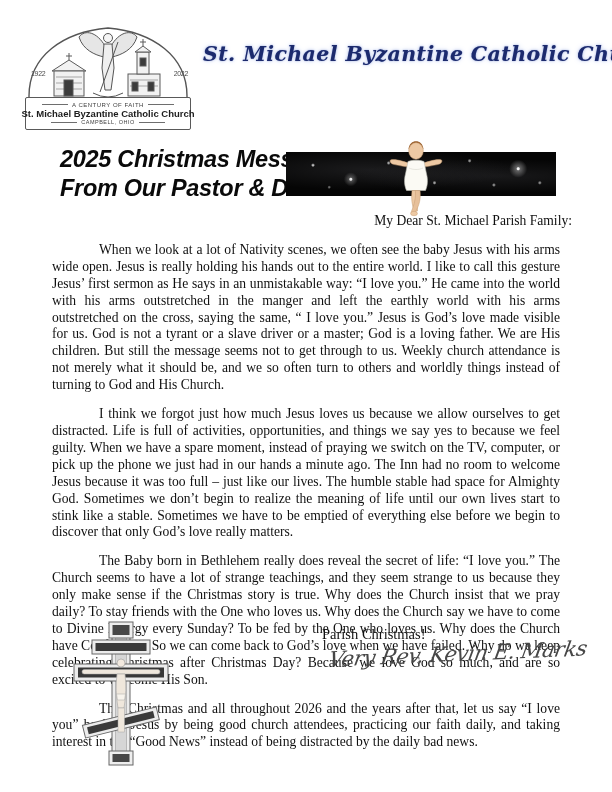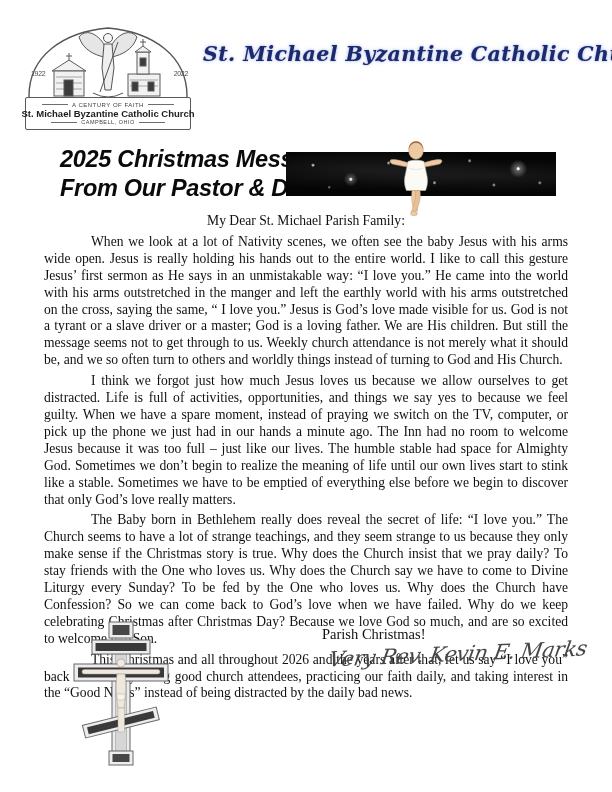--- a/index.html
+++ b/index.html
@@ -55,22 +55,22 @@
       radial-gradient(ellipse at 30% 40%, rgba(140,140,150,.16), rgba(0,0,0,0) 55%),
       radial-gradient(ellipse at 80% 55%, rgba(140,140,150,.14), rgba(0,0,0,0) 50%);
   }
   .baby{position:absolute;left:387px;top:140px;width:58px;height:78px;}
 
   
   .body-text{
     position:absolute;left:40px;top:213px;width:532px;
     font-size:13.6px;line-height:16.9px;text-align:justify;
   }
-  .salutation{margin:0 0 0 0;text-align:center;}
-  .para{margin:4px;text-indent:47px;}
+  .salutation{margin:0 0 0 0;text-align:right;}
+  .para{margin:12px;text-indent:47px;}
 
   
   .merry{position:absolute;left:322px;top:626px;font-size:14.5px;}
   .signature{
     position:absolute;left:330px;top:642px;white-space:nowrap;
     font-family:"DejaVu Serif",serif;font-style:italic;font-size:21px;color:#474747;
     transform:skewX(-12deg) rotate(-2.5deg);letter-spacing:-.5px;
   }
   .role{position:absolute;left:330px;top:692px;font-size:13.8px;}
 

